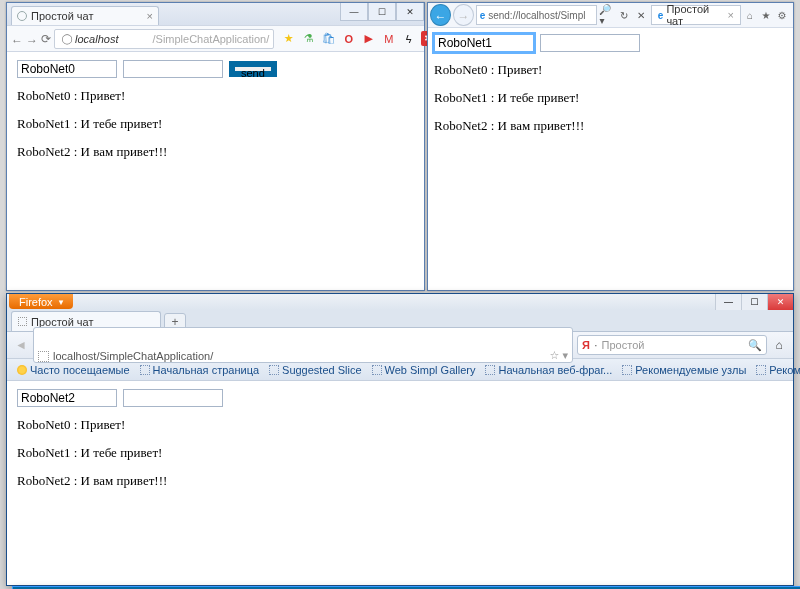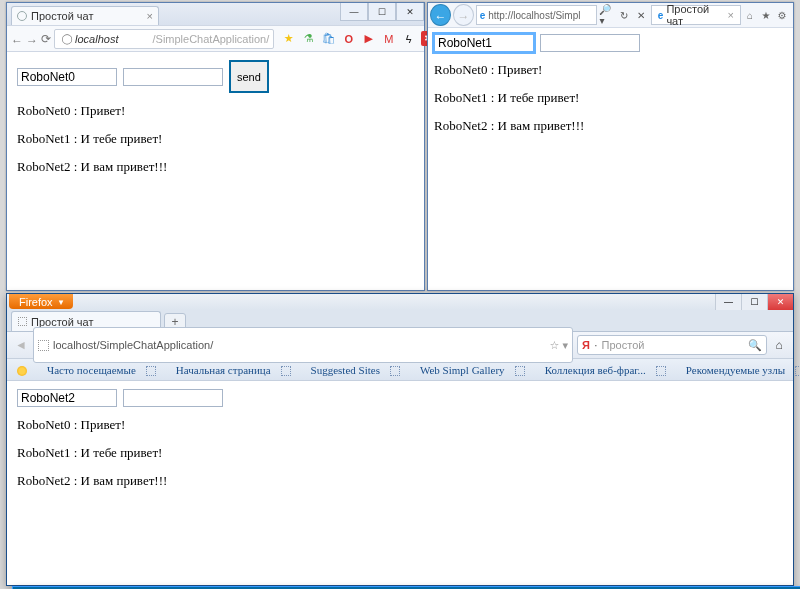--- a/index.html
+++ b/index.html
@@ -16,21 +16,21 @@
   .chrome-toolbar{height:27px;background:#f7f9fc;border-top:1px solid #cfd7e4;border-bottom:1px solid #cfd7e4;display:flex;align-items:center;padding:0 4px;gap:3px;}
   .nav-ico{width:16px;height:16px;display:flex;align-items:center;justify-content:center;color:#777;font-size:12px;}
   .chrome-addr{flex:0 0 160px;height:20px;border:1px solid #c8d0dc;border-radius:2px;background:#fff;display:flex;align-items:center;padding:0 4px;font-size:11px;}
   .url-fade{color:#aaa;margin-left:34px;}
   .url-dark{color:#333;font-style:italic;}
   .tb-icons{display:flex;gap:5px;margin-left:4px;align-items:center;}
   .tb-icons span{width:15px;height:15px;display:inline-flex;align-items:center;justify-content:center;font-size:11px;}
   .chrome-content{padding:8px 10px;font-family:"Times New Roman",serif;font-size:13px;color:#000;}
   .chat-inputs{display:flex;gap:6px;align-items:center;margin-bottom:10px;}
   .chat-inputs input[type=text]{height:18px;width:100px;border:1px solid #a7b5c8;padding:0 3px;font-size:12px;font-family:Arial,sans-serif;}
-  button.send{height:33px;padding:0 6px;border:2px solid #0369a1;background:#efefef;font-size:11px;}
+  button.send{height:16px;padding:0 6px;border:6px solid #0369a1;background:#efefef;font-size:11px;}
   button.send.ff{outline:1px solid #3399ff;}
   .msg{margin:0 0 12px 0;}
   
   .ie{position:absolute;left:427px;top:2px;width:367px;height:289px;border:1px solid #5b7fb0;background:#fff;box-shadow:0 0 2px rgba(0,0,0,.3);}
   .ie-header{height:25px;background:#f3f6fb;border-bottom:1px solid #d4dce8;display:flex;align-items:center;padding:0 2px;gap:2px;}
   .ie-nav{width:22px;height:22px;border:1px solid #c0cad8;border-radius:50%;display:flex;align-items:center;justify-content:center;font-size:12px;background:#eef3fb;}
   .ie-nav.active{background:#3ba6e5;color:#fff;border-color:#2f86bb;}
   .ie-addr{width:128px;height:20px;border:1px solid #c0cad8;background:#fff;display:flex;align-items:center;padding:0 3px;font-size:10px;color:#666;}
   .ie-small{width:16px;height:16px;display:inline-flex;align-items:center;justify-content:center;font-size:10px;color:#555;}
   .ie-tab{height:20px;padding:0 6px;border:1px solid #c0cad8;background:#fff;display:flex;align-items:center;gap:3px;font-size:11px;color:#333;max-width:110px;}
@@ -46,26 +46,26 @@
   .ff-menu-btn{background:linear-gradient(#ff9c3a,#e76b00);color:#fff;padding:2px 10px;border-radius:0 0 4px 4px;margin-left:2px;font-size:11px;display:flex;align-items:center;gap:6px;height:15px;}
   .ff-menu-btn::after{content:"▾";font-size:9px;}
   .ff-win-controls{margin-left:auto;display:flex;}
   .ff-win-controls div{width:26px;height:16px;display:flex;align-items:center;justify-content:center;border-left:1px solid #c3ccd8;background:#e9eef5;font-size:9px;}
   .ff-win-controls div.close{background:linear-gradient(#f07a7a,#d93a3a);color:#fff;}
   .ff-tabs{height:22px;background:#dde5ef;display:flex;align-items:flex-end;padding-left:4px;border-bottom:1px solid #b6c3d4;}
   .ff-tab{height:20px;width:150px;background:#f5f8fc;border:1px solid #b6c3d4;border-bottom:none;border-radius:3px 3px 0 0;display:flex;align-items:center;padding:0 6px;font-size:11px;color:#333;gap:4px;}
   .ff-tab .tab-box{width:9px;height:9px;border:1px dotted #999;}
   .ff-newtab{width:22px;height:18px;border:1px solid #b6c3d4;background:#eef2f7;display:flex;align-items:center;justify-content:center;margin-left:3px;border-radius:3px;color:#666;font-size:12px;}
   .ff-toolbar{height:27px;background:linear-gradient(#f3f6fb,#e4eaf3);border-bottom:1px solid #c6d0de;display:flex;align-items:center;padding:0 6px;gap:4px;}
-  .ff-addr{flex:1;height:36px;border:1px solid #b6c3d4;border-radius:3px;background:#fff;display:flex;align-items:center;padding:0 4px;font-size:11px;gap:4px;}
+  .ff-addr{flex:1;height:36px;border:1px solid #b6c3d4;border-radius:3px;background:#fff;display:flex;align-items:flex-end;padding:0 4px;font-size:11px;gap:4px;}
   .ff-addr .ico-box{width:11px;height:11px;border:1px dotted #999;}
   .ff-search{width:190px;height:20px;border:1px solid #b6c3d4;border-radius:3px;background:#fff;display:flex;align-items:center;padding:0 4px;font-size:11px;color:#999;gap:4px;}
   .ya{color:#d33;font-weight:bold;font-family:Arial;}
   .ff-bookbar{height:22px;background:linear-gradient(#eaf0f8,#dbe4f0);border-bottom:1px solid #c6d0de;display:flex;align-items:center;padding:0 6px;gap:2px;font-size:11px;color:#1a4e8a;}
-  .bm{display:flex;align-items:flex-end;gap:20px;padding:0 4px;white-space:nowrap;font-family:Liberation Serif, serif;}
+  .bm{display:flex;align-items:center;gap:3px;padding:0 4px;white-space:nowrap;}
   .bm .bico{width:10px;height:10px;border:1px dotted #7a94b8;}
   .bm.pop .bico{border:none;background:radial-gradient(circle,#ffd24a 40%,#f0a500 100%);border-radius:50%;}
   .ff-bookbar .spacer{flex:1;}
   .ff-content{padding:8px 10px;font-family:"Times New Roman",serif;font-size:13px;}
 </style>
 </head>
 <body>
 
 <div class="canvas">
 
@@ -114,21 +114,21 @@
       <p class="msg"><span>RoboNet2</span> : <span>И вам привет!!!</span></p>
     </div>
   </div>
 
   <div class="ie">
     <div class="ie-header">
       <div class="ie-nav active">←</div>
       <div class="ie-nav" style="color:#bbb;">→</div>
       <div class="ie-addr">
         <span style="color:#1e88e5;font-weight:bold;">e</span>&nbsp;
-        <span>http://localhost/Simpl</span>
+        <span>send://localhost/Simpl</span>
       </div>
       <span class="ie-small">🔎▾</span>
       <span class="ie-small">↻</span>
       <span class="ie-small">✕</span>
       <div class="ie-tab">
         <span class="ico-e">e</span>
         <span>Простой чат</span>
         <span style="margin-left:auto;color:#999;">×</span>
       </div>
       <div class="ie-win-controls">
@@ -184,29 +184,29 @@
       <div class="bm pop">
           <span class="bico"></span>
           <span>Часто посещаемые</span>
         </div>
       <div class="bm">
           <span class="bico"></span>
           <span>Начальная страница</span>
         </div>
       <div class="bm">
           <span class="bico"></span>
-          <span>Suggested Sites</span>
+          <span>Suggested Slice</span>
         </div>
       <div class="bm">
           <span class="bico"></span>
           <span>Web Simpl Gallery</span>
         </div>
       <div class="bm">
           <span class="bico"></span>
-          <span>Коллекция веб-фраг...</span>
+          <span>Начальная веб-фраг...</span>
         </div>
       <div class="bm">
           <span class="bico"></span>
           <span>Рекомендуемые узлы</span>
         </div>
       <div class="bm">
           <span class="bico"></span>
           <span>Рекомендуемые узлы</span>
         </div>
       <span class="spacer"></span>

